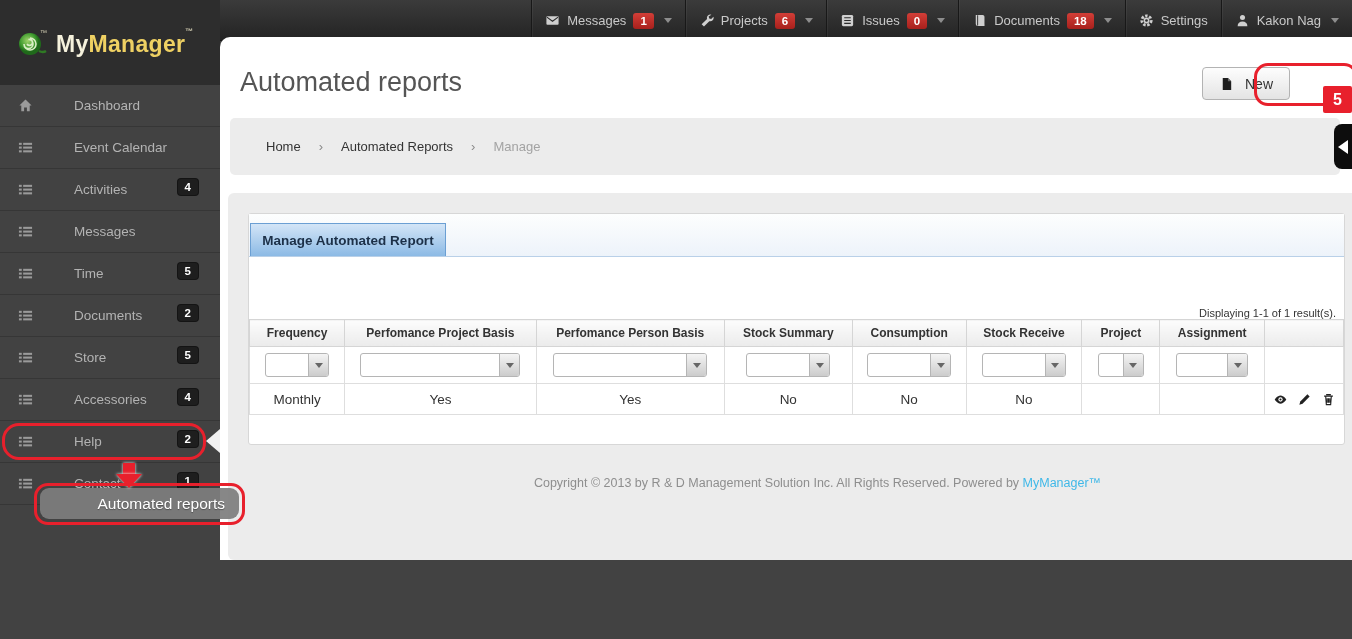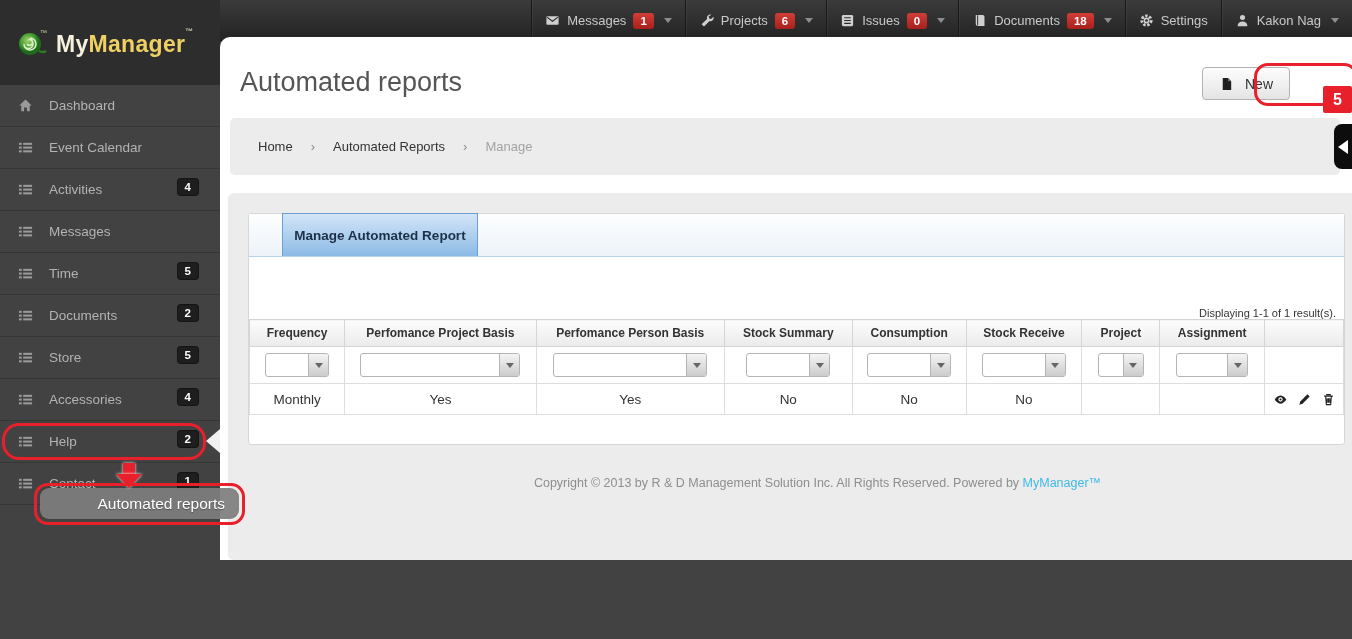--- a/index.html
+++ b/index.html
@@ -22,50 +22,50 @@
   
   .brand { position:absolute; left:0; top:0; width:220px; height:85px; background:#2d2d2d;
     display:flex; align-items:center; padding-left:16px; }
   .brand-text { font-size:23px; font-weight:bold; margin-left:8px; color:#f5f1dc; letter-spacing:.3px;}
   .brand-text .suffix { color:#efd163; }
   .brand-text sup { font-size:8px; color:#cfcab0; vertical-align:18px; }
 
   
   .sidebar { position:absolute; left:0; top:85px; width:220px; height:554px; }
   .sb-item { height:42px; display:flex; align-items:center; padding-left:18px;
-    border-bottom:1px solid #363636; color:#b3b3b3; font-size:13.5px; cursor:pointer; position:relative; }
+    border-bottom:1px solid #363636; color:#b3b3b3; font-size:13.5px; cursor:pointer; position:relative;gap:25px; }
   .sb-item svg { margin-right:16px; }
   .sb-badge { position:absolute; right:22px; top:10px; background:#1e1e1e; color:#fff;
     font-size:11.5px; font-weight:bold; padding:2px 7px; border-radius:3px;
     box-shadow:0 0 0 1px #141414; }
 
   
   .main { position:absolute; left:220px; top:37px; width:1132px; height:523px;
     background:#fff; border-radius:10px 0 0 0; }
   .page-title { position:absolute; left:20px; top:30px; font-size:27px; color:#555; }
   .new-btn { position:absolute; right:62px; top:30px; height:33px; padding:0 16px;
     display:flex; align-items:center; gap:11px; font-size:14px; color:#333;
     background:linear-gradient(#fdfdfd,#e4e4e4); border:1px solid #b3b3b3; border-radius:4px; cursor:pointer;}
   .crumb-strip { position:absolute; left:10px; top:81px; width:1110px; height:57px;
-    background:#ececec; border-radius:5px; display:flex; align-items:center; padding-left:28px;
+    background:#ececec; border-radius:5px; display:flex; align-items:center; padding-left:36px;
     font-size:13px; color:#333; }
   .crumb-sep { color:#8a8a8a; margin:0 18px; font-size:13px; }
   .crumb-current { color:#a3a3a3; }
   .crumb-link { cursor:pointer; }
 
   .gray-section { position:absolute; left:8px; top:156px; width:1124px; height:367px;
     background:#ececec; border-radius:6px 0 0 6px; }
 
   .card { position:absolute; left:20px; top:20px; width:1097px; height:232px;
     background:#fff; border:1px solid #d7d7d7; border-radius:3px; }
   .tabstrip { height:43px; background:linear-gradient(#fdfefe,#edf3fa);
     border-bottom:1px solid #b9d0e8; display:flex; align-items:flex-end; padding-left:1px; }
-  .tab-active { width:196px; height:43px; display:flex; align-items:center; justify-content:center;
+  .tab-active { width:196px; height:33px; display:flex; align-items:center; justify-content:center;
     background:linear-gradient(#d3e5f7,#8cbae5); border:1px solid #6b9fd3; border-bottom:none;
-    font-size:13.5px; font-weight:bold; color:#1c3048; cursor:pointer;margin-left:32px; }
+    font-size:13.5px; font-weight:bold; color:#1c3048; cursor:pointer; }
   .summary { position:absolute; right:8px; top:93px; font-size:11px; color:#333; }
 
   table.grid { position:absolute; left:0; top:105px; width:1095px; border-collapse:collapse; }
   .grid th { background:linear-gradient(#fcfcfc,#ebebeb); border:1px solid #d5d5d5;
     font-size:12px; color:#333; height:27px; font-weight:bold; }
   .grid td { border:1px solid #dedede; text-align:center; font-size:13.5px; color:#333; }
   .grid tr.filter td { height:37px; }
   .grid tr.data td { height:31px; background:#fff; }
   .sel { display:inline-flex; height:24px; border:1px solid #b5b5b5; border-radius:3px;
     background:#fff; overflow:hidden; vertical-align:middle; cursor:pointer; }

